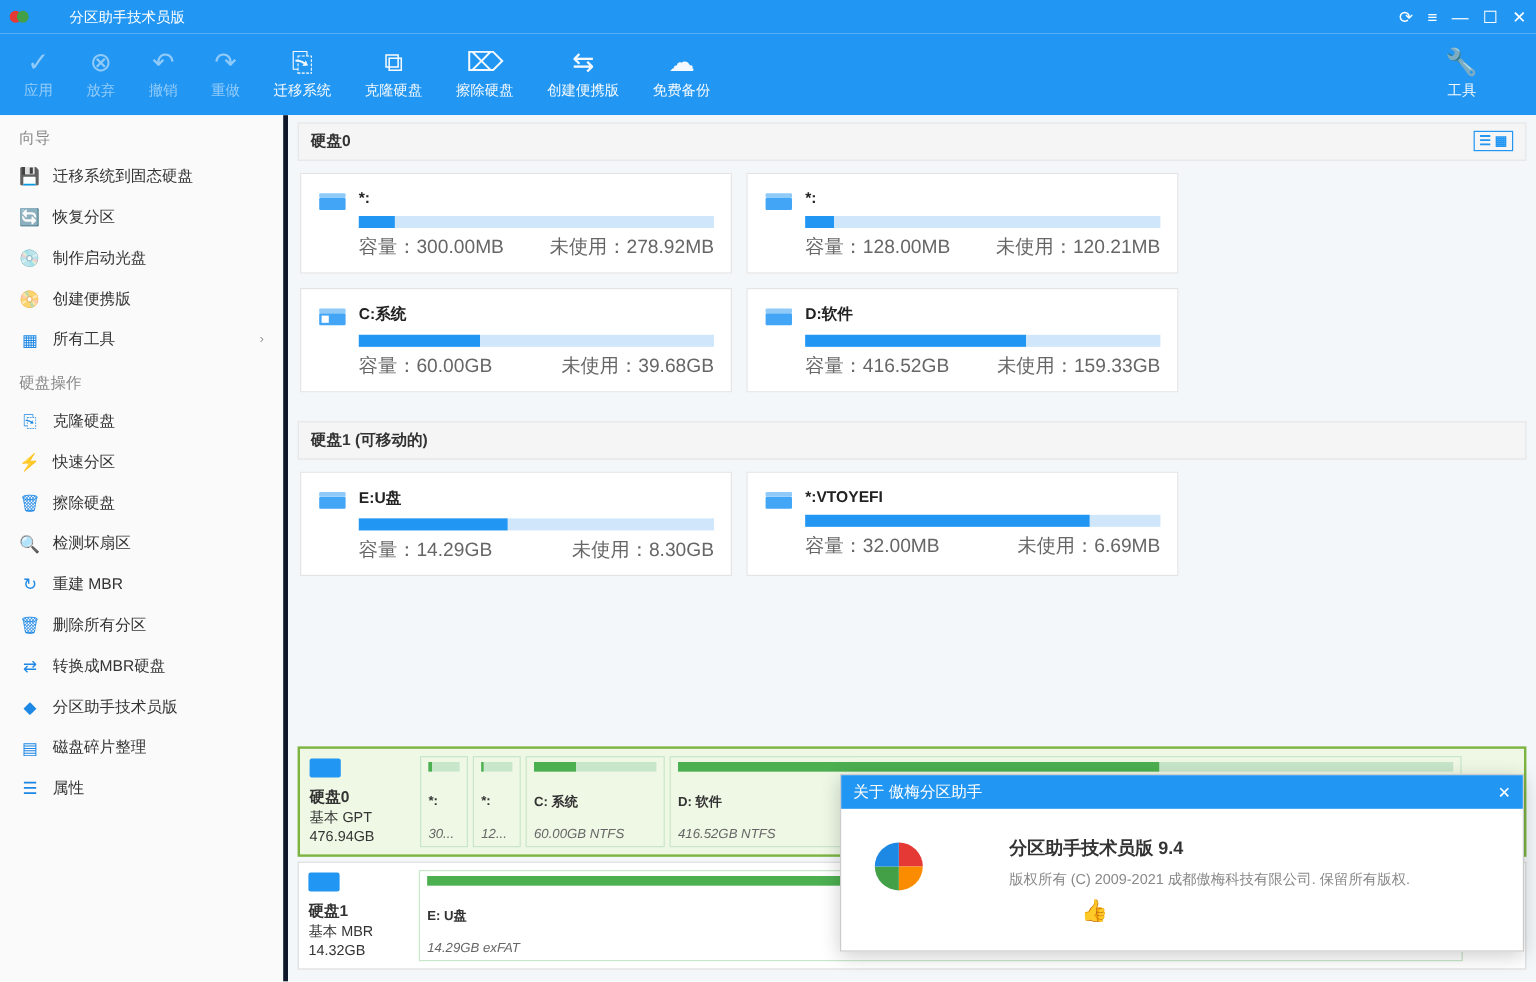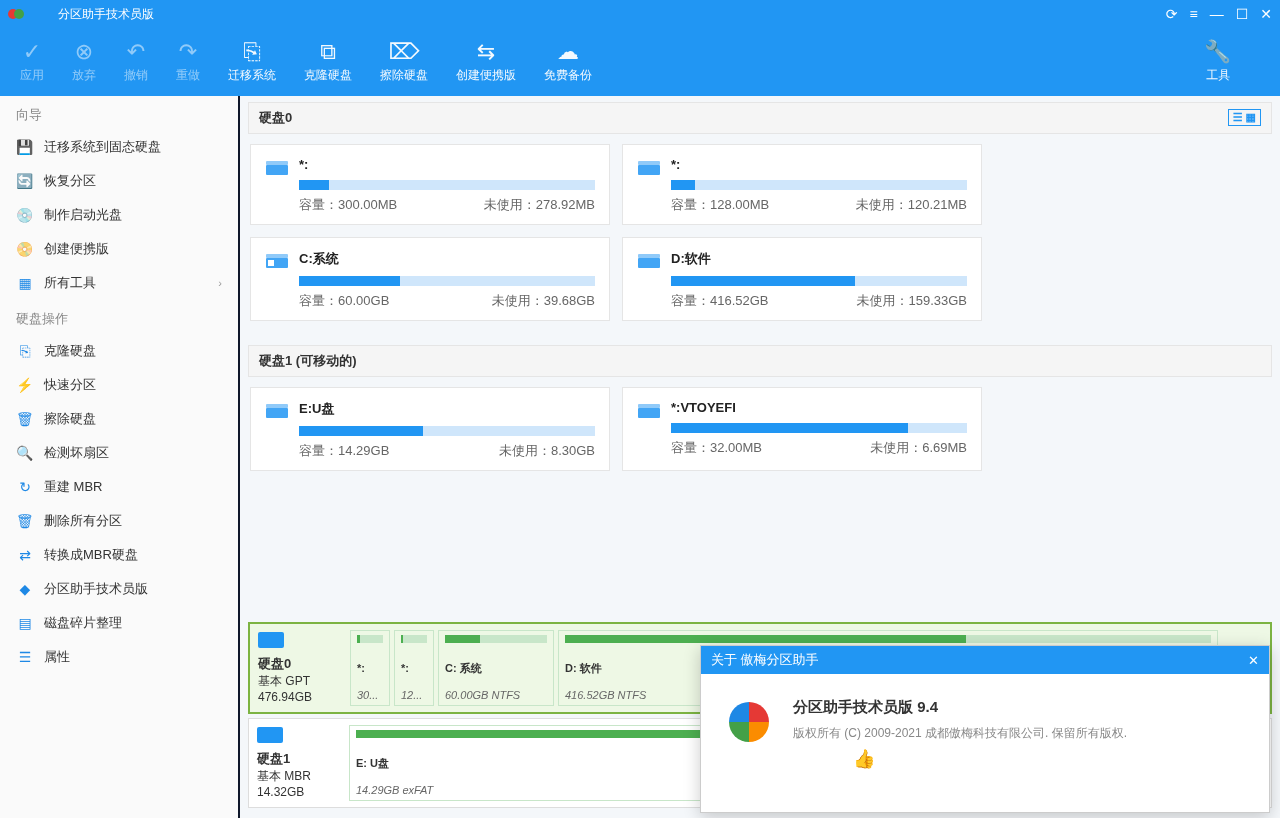--- a/index.html
+++ b/index.html
@@ -16,62 +16,62 @@
 .toolbar { height: 68px; background: #2196f3; display: flex; align-items: center; padding: 0 20px; }
 .toolbar .btn { display: flex; flex-direction: column; align-items: center; justify-content: center; color: #fff; font-size: 12px; margin-right: 28px; cursor: pointer; opacity: 0.95; }
 .toolbar .btn.disabled { opacity: 0.5; }
 .toolbar .btn .ico { font-size: 22px; margin-bottom: 4px; line-height: 1; }
 .toolbar .spacer { flex: 1; }
 
 
 .main { display: flex; height: calc(818px - 96px); }
 
 
-.sidebar { width: 240px; background: #fafafa; border-right: 2px solid #0f172a; overflow-y: auto; }
+.sidebar { width: 240px; background: #fafafa; border-right: 4px solid #0f172a; overflow-y: auto; }
 .sidebar .section-title { padding: 10px 16px 6px; color: #888; font-size: 13px; }
 .sidebar .item { display: flex; align-items: center; padding: 8px 16px; font-size: 13px; color: #333; cursor: pointer; }
 .sidebar .item .ico { width: 18px; height: 18px; margin-right: 10px; color: #1e88e5; font-size: 14px; display: flex; align-items: center; justify-content: center; }
 .sidebar .item .chev { margin-left: auto; color: #999; font-size: 11px; }
 
 
 .content { flex: 1; display: flex; flex-direction: column; background: #f4f7fa; }
 
 
 .disk-list { flex: 1; overflow-y: auto; position: relative; }
 .disk-header { background: #f5f5f5; border: 1px solid #e5e5e5; padding: 6px 10px; font-size: 13px; color: #333; font-weight: bold; margin: 6px 8px 0 8px; }
 .disk-header .view-toggle { float: right; color: #2196f3; border: 1px solid #2196f3; padding: 1px 4px; font-size: 11px; cursor: pointer; }
 .part-grid { display: flex; gap: 12px; padding: 10px 10px 18px 10px; flex-wrap: wrap; }
 .part-card { width: 360px; background: #fff; border: 1px solid #e5e5e5; padding: 12px 14px 10px 14px; display: flex; gap: 10px; }
 .part-card .pico { width: 24px; height: 18px; margin-top: 2px; }
 .part-card .pbody { flex: 1; }
 .part-card .pname { font-size: 13px; font-weight: bold; color: #222; margin-bottom: 8px; }
 .bar { height: 10px; background: #cfe6fb; position: relative; margin-bottom: 6px; }
 .bar .fill { position: absolute; left: 0; top: 0; bottom: 0; background: #2196f3; }
-.pstats { display: flex; justify-content: space-between; font-size: 13px; color: #666; }
+.pstats { display: flex; justify-content: space-between; font-size: 16px; color: #666; }
 
 
 .diskmap-section { padding: 6px; }
 .diskmap { display: flex; align-items: stretch; margin: 4px 2px; border: 1px solid #ddd; background: #fff; }
 .diskmap.selected { border: 2px solid #7cb342; background: #eef8e5; }
 .dm-label { width: 100px; padding: 8px; font-size: 12px; color: #333; }
 .dm-label .dname { font-weight: bold; font-size: 13px; }
 .dm-label .dico { width: 26px; height: 16px; background: #2196f3; border-radius: 2px; display: inline-block; margin-bottom: 4px; }
 .dm-parts { flex: 1; display: flex; gap: 4px; padding: 6px 6px 6px 0; }
 .dm-part { border: 1px solid #c8e6c9; padding: 4px 6px; font-size: 11px; color: #333; display: flex; flex-direction: column; justify-content: space-between; min-width: 36px; }
 .dm-part .dm-bar { height: 8px; background: #c8e6c9; position: relative; margin-bottom: 4px; }
 .dm-part .dm-bar .dm-fill { position: absolute; left: 0; top: 0; bottom: 0; background: #4caf50; }
 .dm-part .dm-name { font-weight: bold; }
 .dm-part .dm-size { color: #666; font-style: italic; }
 
 
-.about { position: absolute; left: 700px; top: 645px; width: 570px; height: 168px; background: #fff; border: 1px solid #ccc; box-shadow: 0 4px 16px rgba(0,0,0,0.2); }
+.about { position: absolute; left: 700px; top: 645px; width: 570px; height: 148px; background: #fff; border: 1px solid #ccc; box-shadow: 0 4px 16px rgba(0,0,0,0.2); }
 .about .about-title { background: #2196f3; color: #fff; font-size: 13px; padding: 5px 10px; display: flex; justify-content: space-between; align-items: center; }
 .about .about-body { padding: 24px 24px 8px 24px; display: flex; gap: 20px; align-items: flex-start; }
 .about .about-logo { width: 48px; height: 48px; position: relative; }
-.about .about-text { font-size: 13px; color: #333; }
+.about .about-text { font-size: 13px; color: #333; margin-left: 48px; }
 .about .about-name { font-size: 15px; font-weight: bold; margin-bottom: 8px; }
 .about .about-copy { color: #888; font-size: 12px; }
 .about .thumb { color: #2196f3; font-size: 18px; margin-left: 60px; margin-top: 6px; display: inline-block; }
 
 
 .drive-svg { fill: #42a5f5; }
 </style>
 </head>
 <body>
 

